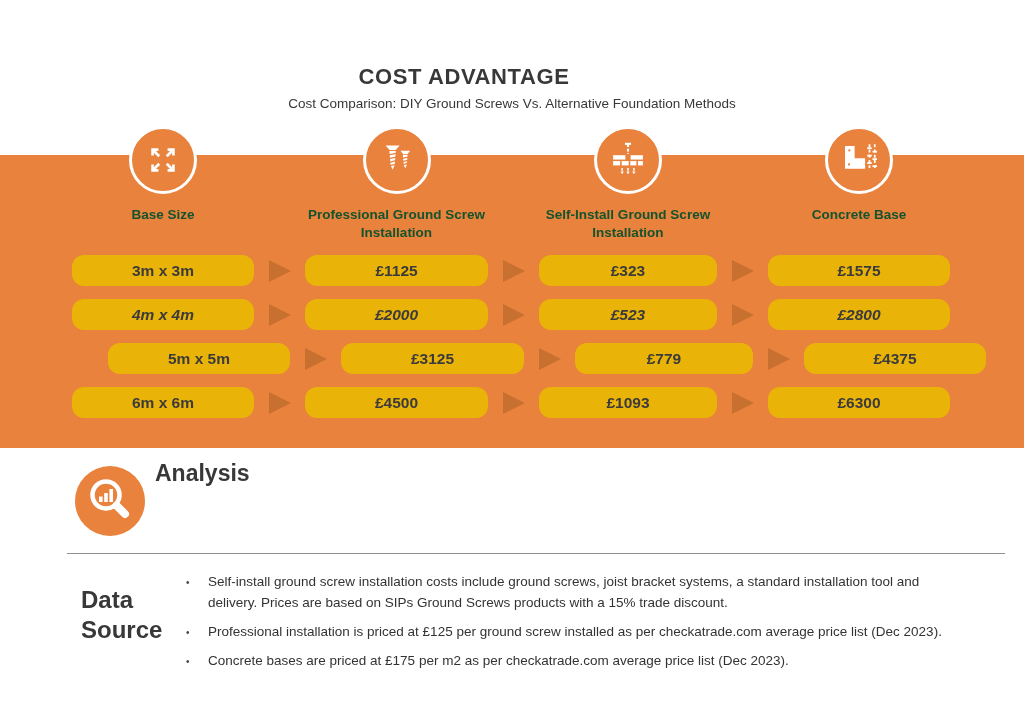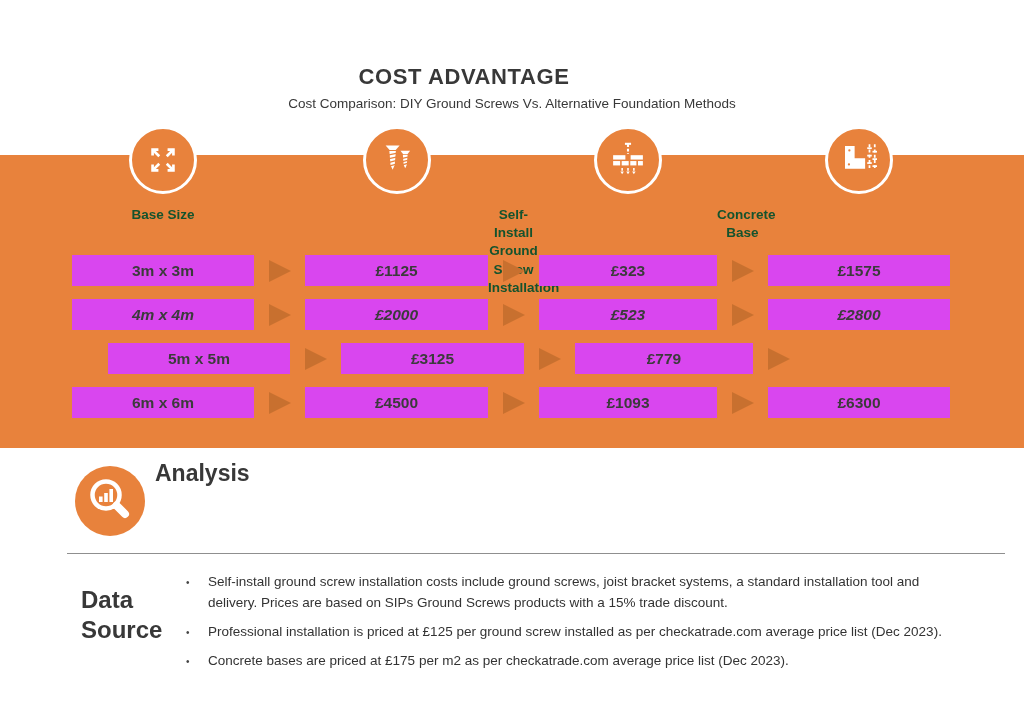--- a/index.html
+++ b/index.html
@@ -25,22 +25,22 @@
     grid-template-columns:182px 51px 183px 51px 178px 51px 182px;align-items:center;}
 
   .icon-row{top:126px;}
   .icon-circle{width:68px;height:68px;border-radius:50%;background:var(--orange);
     border:3px solid #fff;box-sizing:border-box;margin:0 auto;
     display:flex;align-items:center;justify-content:center;}
 
   .header-row{top:206px;align-items:start;}
   .col-header{font-size:13.5px;font-weight:bold;color:#14532d;text-align:center;line-height:1.35;}
 
-  .data-row .cell{background:#d946ef;height:31px;display:flex;align-items:center;justify-content:center;
-    font-size:15.5px;font-weight:bold;color:#3B3B3B;}
+  .data-row .cell{background:#eab308;height:31px;display:flex;align-items:center;justify-content:center;
+    font-size:15.5px;font-weight:bold;color:#3B3B3B;border-radius:12px;}
   .arrow-box{display:flex;align-items:center;justify-content:center;}
   .arrow{width:0;height:0;border-left:22px solid var(--arrow);
     border-top:11px solid transparent;border-bottom:11px solid transparent;}
 
   
   .analysis-icon{position:absolute;left:75px;top:466px;width:70px;height:70px;}
   .analysis-heading{position:absolute;left:155px;top:460px;font-size:23px;font-weight:bold;color:#383838;}
   .analysis-body{position:absolute;left:155px;top:496px;width:802px;font-size:13.5px;
     color:#333;line-height:1.65;}
 
@@ -137,20 +137,21 @@
           <path d="M33.4 27.5 h5.2"></path>
             <path d="M39.4 31 h5.2"></path>
         </g>
       </svg>
     </div>
   </div>
 
   <div class="cols header-row">
     <div class="col-header">Base Size</div>
     <div></div>
+    <div class="col-header">Professional Ground Screw Installation</div>
     <div></div>
     <div class="col-header">Self-Install Ground Screw Installation</div>
     <div></div>
     <div class="col-header">Concrete Base</div>
   </div>
 
   <div class="cols data-row" style="top:255px;">
     <div class="cell">3m x 3m</div>
     <div class="arrow-box">
         <span class="arrow"></span>
@@ -188,20 +189,21 @@
         <span class="arrow"></span>
       </div>
     <div class="cell">£3125</div>
     <div class="arrow-box">
         <span class="arrow"></span>
       </div>
     <div class="cell">£779</div>
     <div class="arrow-box">
         <span class="arrow"></span>
       </div>
+    <div class="cell">£4375</div>
   </div>
 
   <div class="cols data-row" style="top:387px;">
     <div class="cell">6m x 6m</div>
     <div class="arrow-box">
         <span class="arrow"></span>
       </div>
     <div class="cell">£4500</div>
     <div class="arrow-box">
         <span class="arrow"></span>

